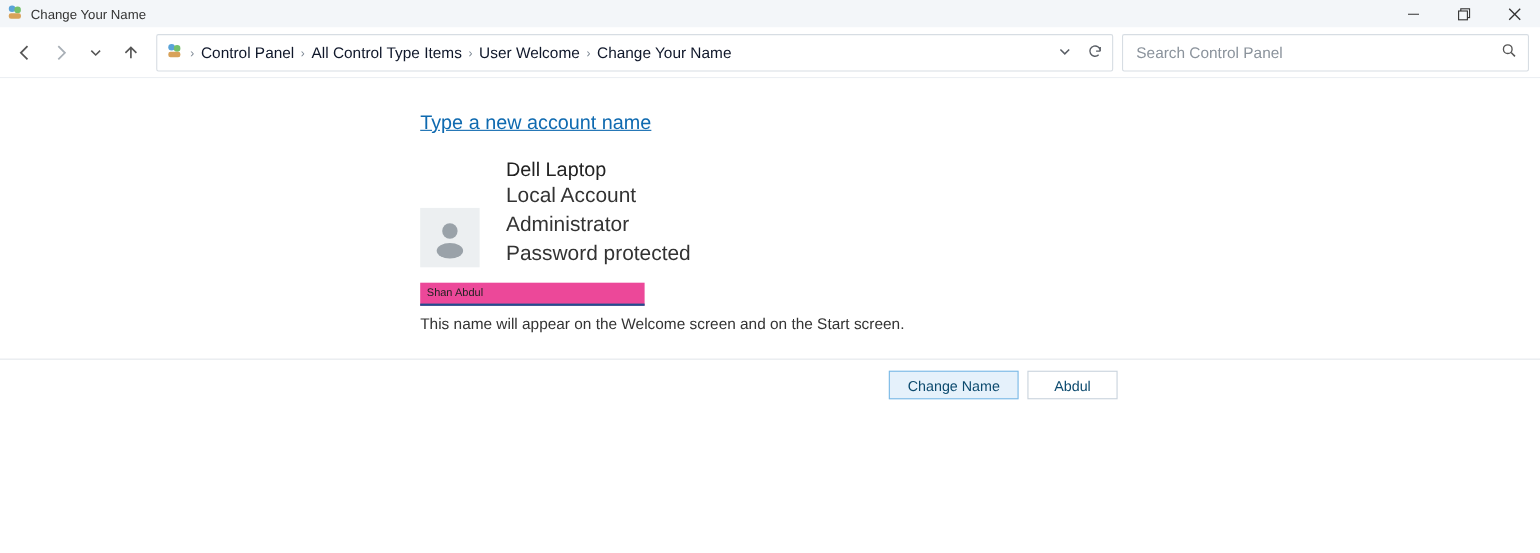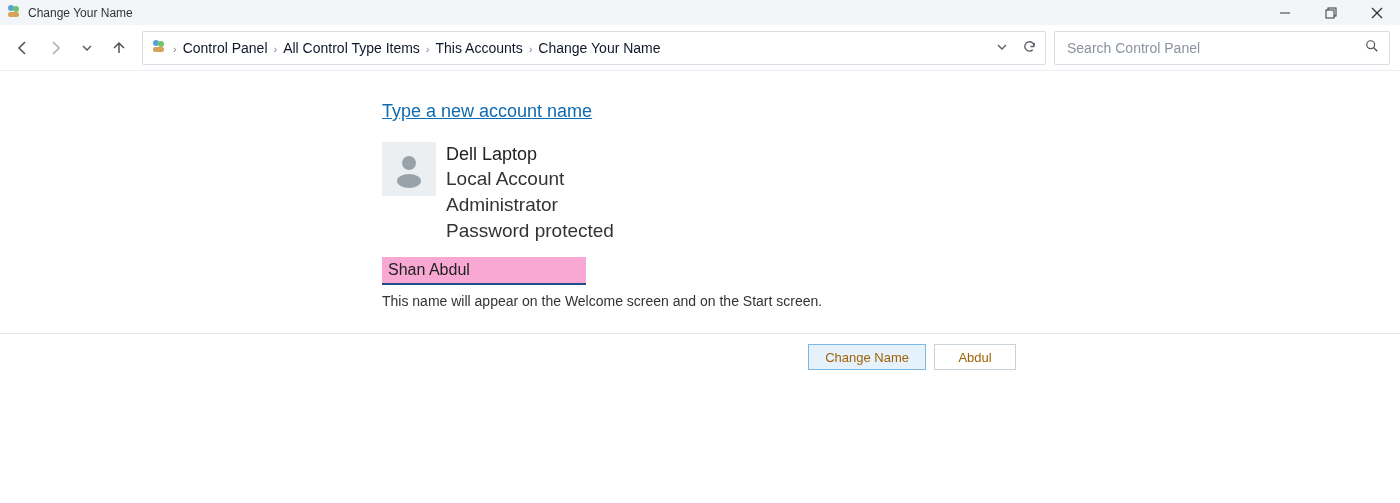--- a/index.html
+++ b/index.html
@@ -96,21 +96,21 @@
     top: 1px;
   }
   .addressbar-end {
     margin-left: auto;
     display: flex;
     align-items: center;
     gap: 14px;
     color: #5a5f66;
   }
   .searchbox {
-    width: 336px;
+    width: 370px;
     height: 34px;
     border: 1px solid #d7dde3;
     border-radius: 2px;
     display: flex;
     align-items: center;
     padding: 0 10px;
     justify-content: flex-end;
   }
   .searchbox input {
     border: none;
@@ -127,44 +127,44 @@
   }
   .page-heading {
     color: #0f6ab0;
     font-size: 18px;
     font-weight: 400;
     margin: 0 0 20px 0;
     text-decoration: underline;
   }
   .account-row {
     display: flex;
-    gap: 10px;
-    align-items: flex-start;
+    gap: 24px;
+    align-items: flex-end;
     margin-bottom: 14px;
   }
   .avatar {
     width: 54px;
     height: 54px;
     background: #eceff1;
     display:flex;
     align-items:center;
     justify-content:center;
     color:#9aa2a9;
   }
   .account-text .acct-name {
     font-size: 18px;
     color: #222;
   }
   .account-text div { font-size: 19px; line-height: 1.35; color:#333; }
   .name-input {
     width: 204px;
     border: none;
     border-bottom: 2px solid #1f4f8f;
-    background: #f9a8d4;
-    font-size: 16px;
+    background: #ec4899;
+    font-size: 10px;
     padding: 4px 6px;
     outline: none;
     color:#222;
   }
   .helper-text {
     margin-top: 8px;
     font-size: 14px;
     color: #333;
   }
   
@@ -179,21 +179,21 @@
   .btn {
     min-width: 82px;
     height: 26px;
     border: 1px solid #c9d3dc;
     background: #fff;
     font-size: 13px;
     display: flex;
     align-items: center;
     justify-content: center;
     padding: 0 16px;
-    color:#a16207;
+    color:#0c4a6e;
   }
   .btn.primary {
     background: #e5f1fb;
     border-color: #7bbae6;
     min-width: 116px;
   }
 </style>
 </head>
 <body>
 
@@ -260,21 +260,21 @@
           <circle cx="5" cy="5" r="3" fill="#5aa3d8"></circle>
           <circle cx="10" cy="6" r="3" fill="#74c06b"></circle>
           <rect x="2" y="9" width="11" height="5" rx="2" fill="#d8a25a"></rect>
         </svg>
       </span>
       <span class="sep">›</span>
       <span class="crumb">Control Panel</span>
       <span class="sep">›</span>
       <span class="crumb">All Control Type Items</span>
       <span class="sep">›</span>
-      <span class="crumb">This Accounts</span>
+      <span class="crumb">User Welcome</span>
       <span class="sep">›</span>
       <span class="crumb">Change Your Name</span>
       <span class="addressbar-end">
         <span>
           <svg width="12" height="12" viewBox="0 0 12 12">
               <path d="M2 4 L6 8 L10 4" fill="none" stroke="#5a5f66" stroke-width="1.4"></path>
             </svg>
         </span>
         <span>
           <svg width="15" height="15" viewBox="0 0 16 16">

